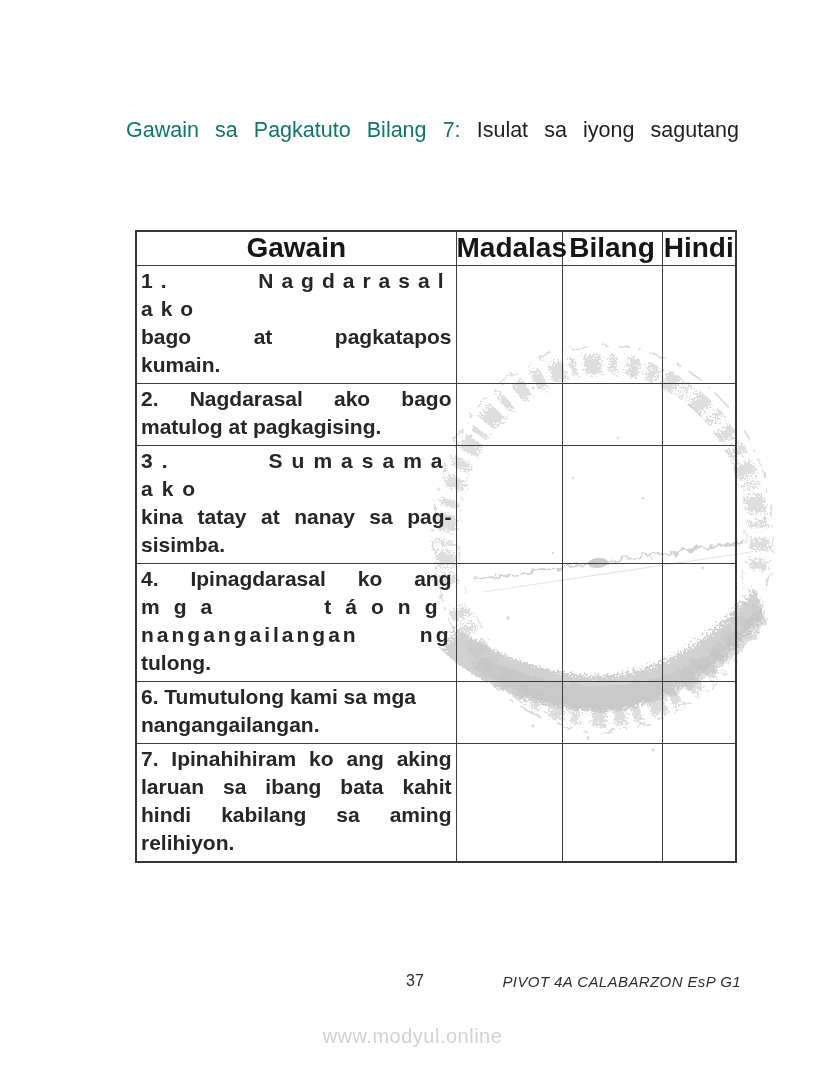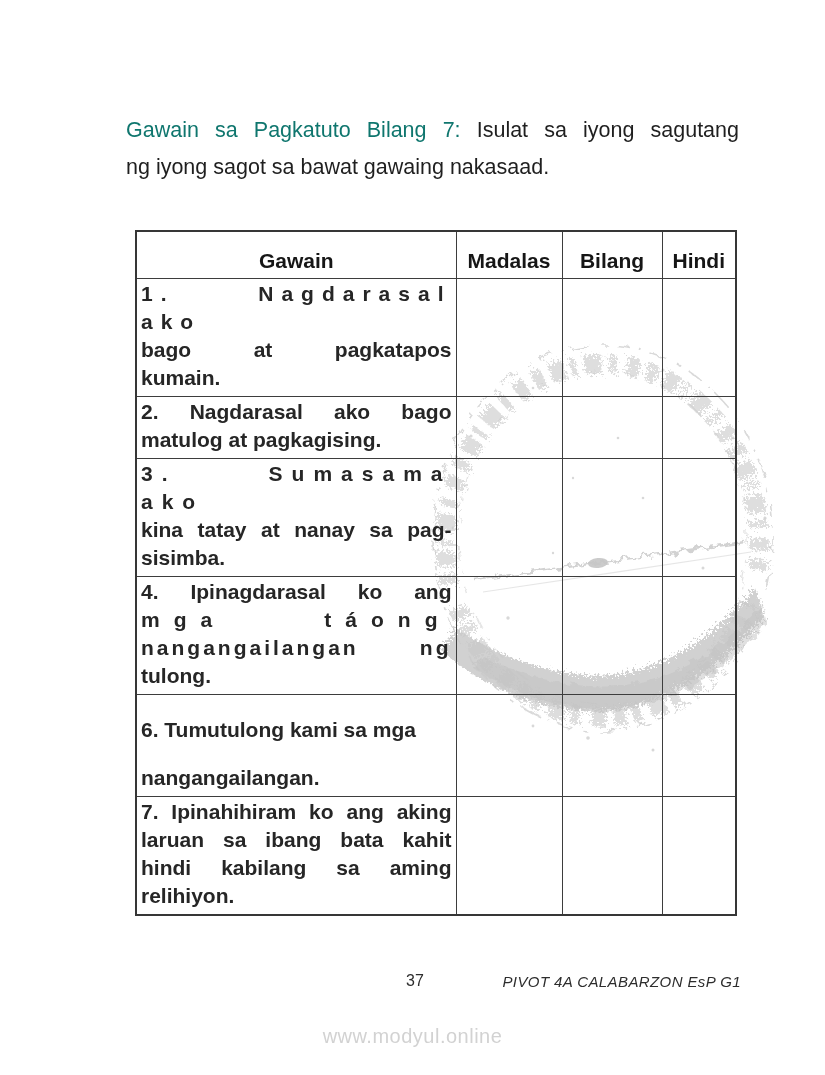--- a/index.html
+++ b/index.html
@@ -26,28 +26,28 @@
   .stamp { position:absolute; left:413px; top:318px; z-index:0; pointer-events:none; }
 
   
   .tablewrap { position:absolute; left:135px; top:230px; z-index:1; }
   table.activity-table {
     width:600px; border-collapse:collapse; table-layout:fixed;
     border:2px solid #363636; background:transparent;
   }
   th, td { border:1.5px solid #3d3d3d; background:transparent;font-weight:bold; }
   th {
-    font-size:21px; line-height:30px; padding:14px 0 2px;
+    font-size:28px; line-height:30px; padding:1px 0 2px;
     font-weight:700; text-align:center; color:#161616;
   }
   td { vertical-align:top; font-size:21px; line-height:28px; color:#262626; }
   td.activity { padding:1px 4px 4px 4px; overflow:hidden; }
   .line { text-align:justify; text-align-last:justify; }
   .line.last { text-align-last:left; }
-  td.activity.leftalign .line { text-align-last:left;margin-top:20px; }
+  td.activity.leftalign .line { text-align-last:left; }
   .ls2{letter-spacing:2px;} .ls3{letter-spacing:3px;} .ls4{letter-spacing:4px;}
   .ls8{letter-spacing:8px;} .ls9{letter-spacing:9px;}
   .ls14{letter-spacing:14px;} .ls18{letter-spacing:18px;}
 
   
   .pagenum {
     position:absolute; left:392px; top:972px; width:46px;
     text-align:center; font-size:16px; color:#2d2d2d;
   }
   .source {
@@ -107,21 +107,20 @@
         <circle cx="205" cy="120" r="1.3"></circle>
       <circle cx="175" cy="420" r="1.8"></circle>
         <circle cx="240" cy="432" r="1.5"></circle>
       <circle cx="120" cy="408" r="1.4"></circle>
         <circle cx="305" cy="330" r="1.6"></circle>
     </g>
   </svg>
 
   <div class="instruction">
     <div class="iline"><span class="b">Gawain sa Pagkatuto Bilang 7:</span> <span>Isulat sa iyong sagutang</span></div>
-    <div class="iline ilast">ng iyong sagot sa bawat gawaing nakasaad.</div>
   </div>
 
   <div class="tablewrap">
     <table class="activity-table">
       <colgroup>
         <col style="width:320px">
           <col style="width:106px">
           <col style="width:100px">
           <col style="width:74px">
       </colgroup>

